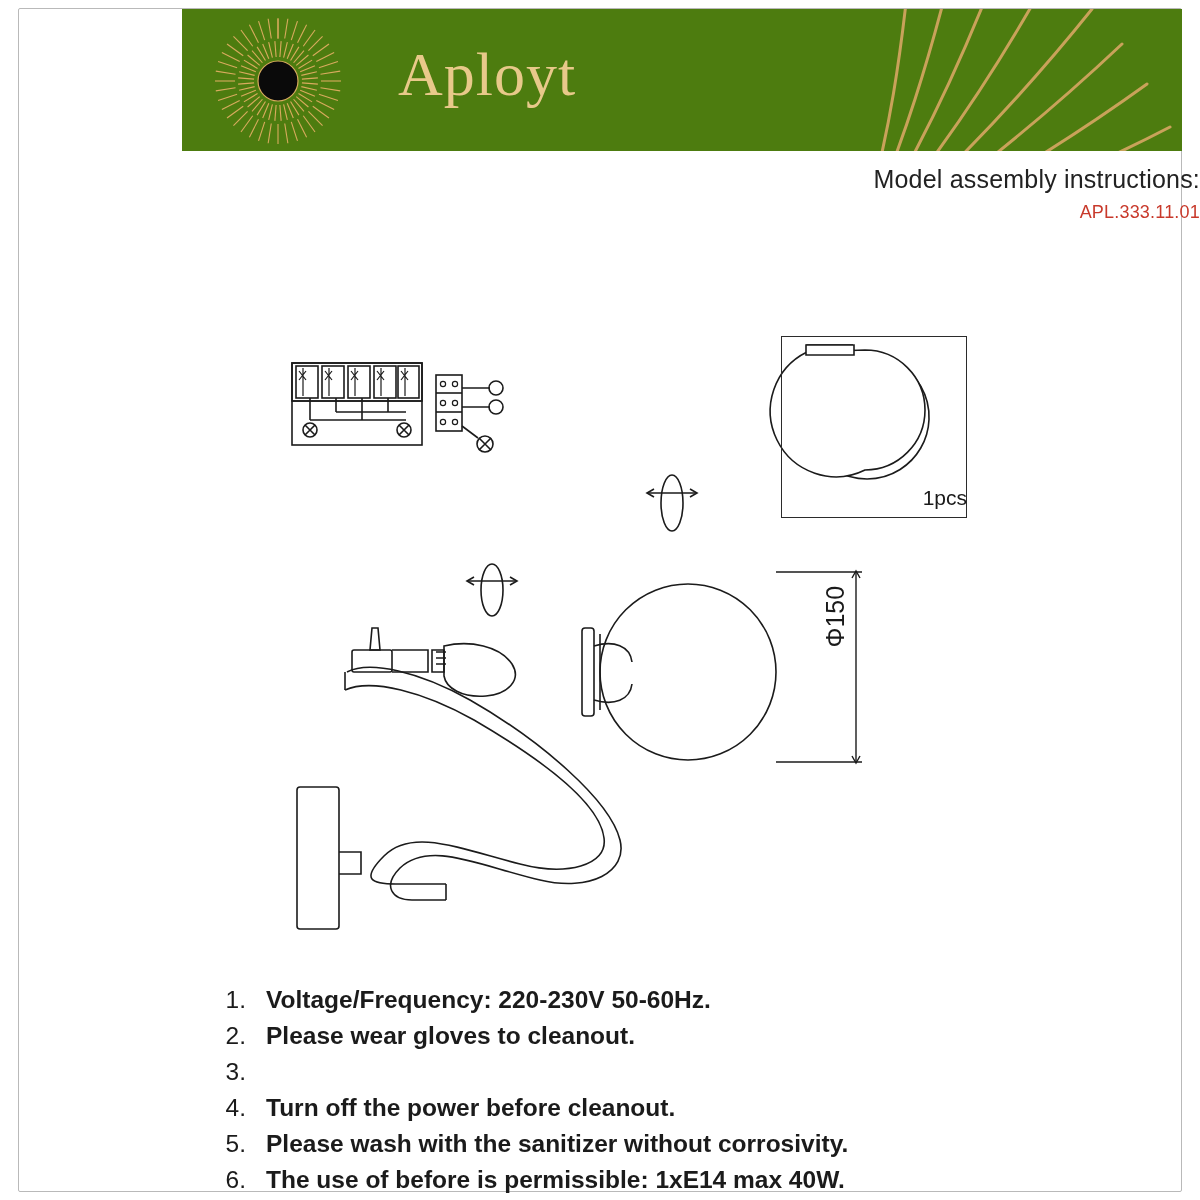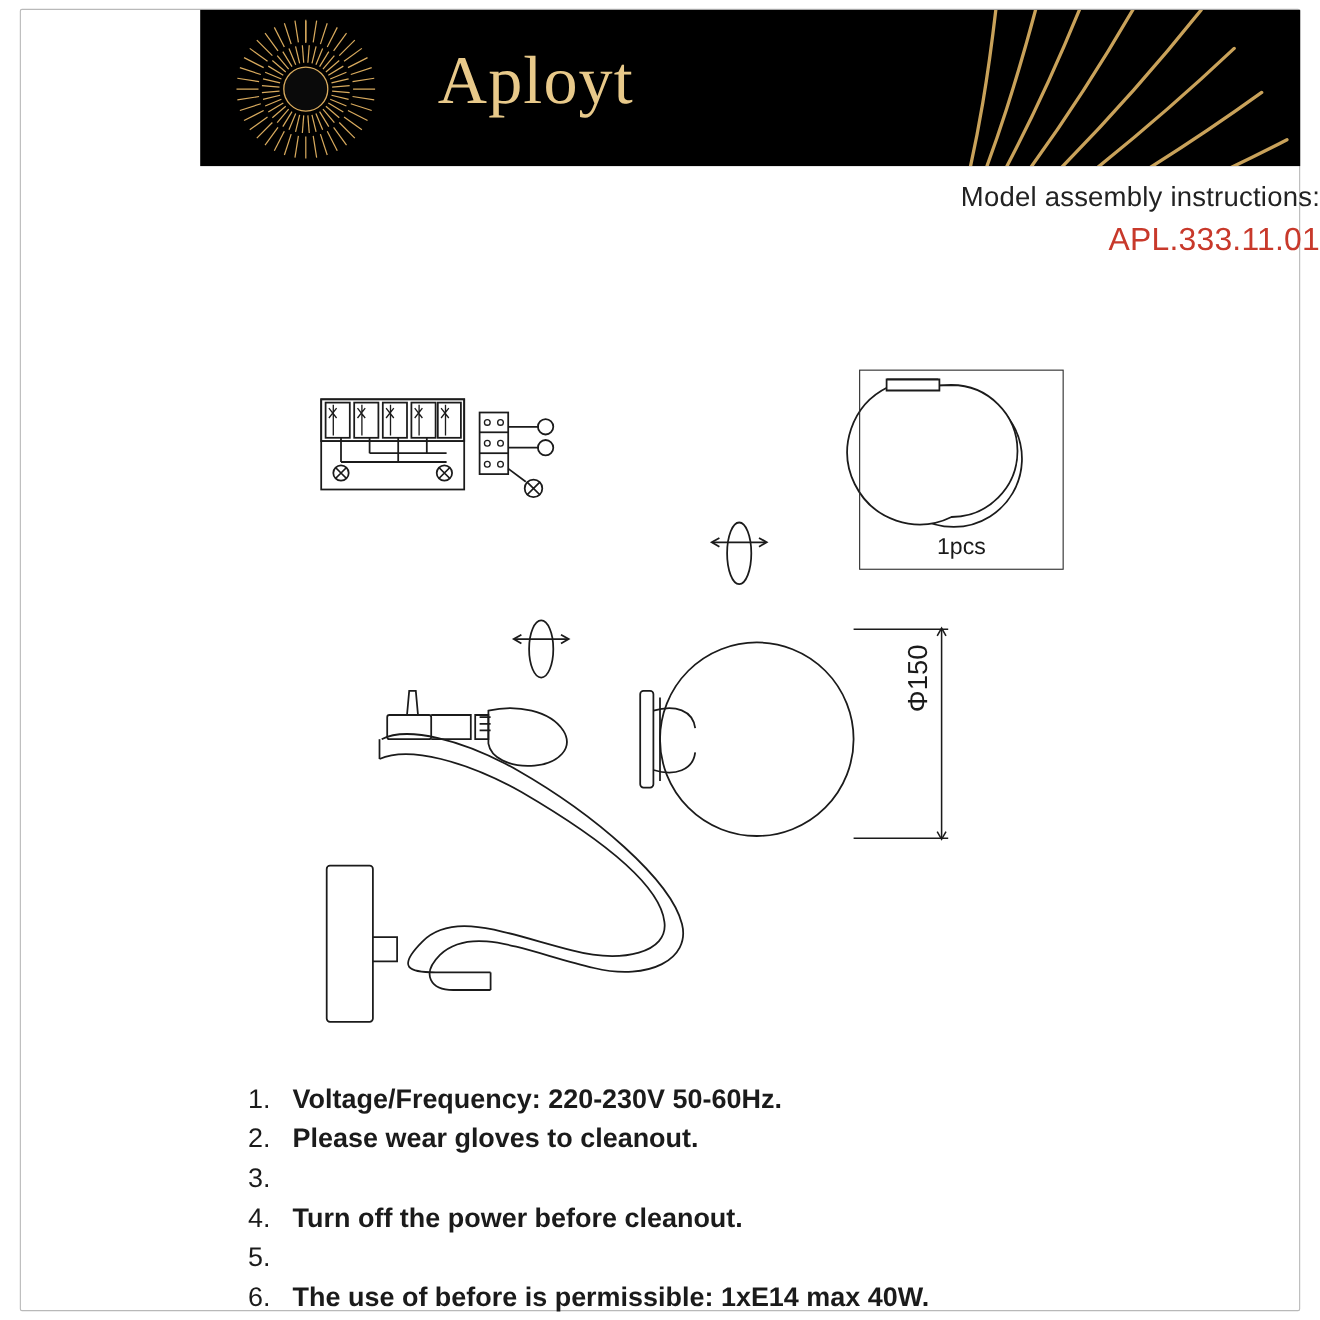--- a/index.html
+++ b/index.html
@@ -29,21 +29,21 @@
     box-sizing: border-box;
   }
 
   
   .banner {
     position: absolute;
     left: 182px;
     top: 9px;
     width: 1000px;
     height: 142px;
-    background: #000000;
+    background: #4d7c0f;
     overflow: hidden;
   }
   .banner-logo-mark {
     position: absolute;
     left: 32px;
     top: 8px;
     width: 128px;
     height: 128px;
   }
   .banner-wordmark {
@@ -72,21 +72,21 @@
     width: 1200px;
     text-align: right;
   }
   .title-line1 {
     font-size: 25px;
     color: #222222;
     letter-spacing: 0.2px;
   }
   .title-line2 {
     margin-top: 8px;
-    font-size: 29px;
+    font-size: 18px;
     color: #c8392b;
     letter-spacing: 0.2px;
   }
 
   
   .diagram {
     position: absolute;
     left: 0;
     top: 0;
     width: 1200px;
@@ -100,21 +100,21 @@
     width: 186px;
     height: 182px;
     border: 1px solid #2b2b2b;
     box-sizing: border-box;
   }
   .qty-label {
     position: absolute;
     left: 781px;
     top: 486px;
     width: 186px;
-    text-align: center;
+    text-align: right;
     font-size: 21px;
     color: #1a1a1a;
   }
   .dim-label {
     position: absolute;
     left: 812px;
     top: 610px;
     width: 46px;
     text-align: center;
     font-size: 25px;
@@ -400,19 +400,20 @@
     </div>
     <div class="instr-row">
       <span class="instr-num">3.</span>
     </div>
     <div class="instr-row">
       <span class="instr-num">4.</span>
       <span class="instr-text">Turn off the power before cleanout.</span>
     </div>
     <div class="instr-row">
       <span class="instr-num">5.</span>
+      <span class="instr-text">Please wash with the sanitizer without corrosivity.</span>
     </div>
     <div class="instr-row">
       <span class="instr-num">6.</span>
       <span class="instr-text">The use of before is permissible: 1xE14 max 40W.</span>
     </div>
   </div>
 </div>
 
 </body></html>

